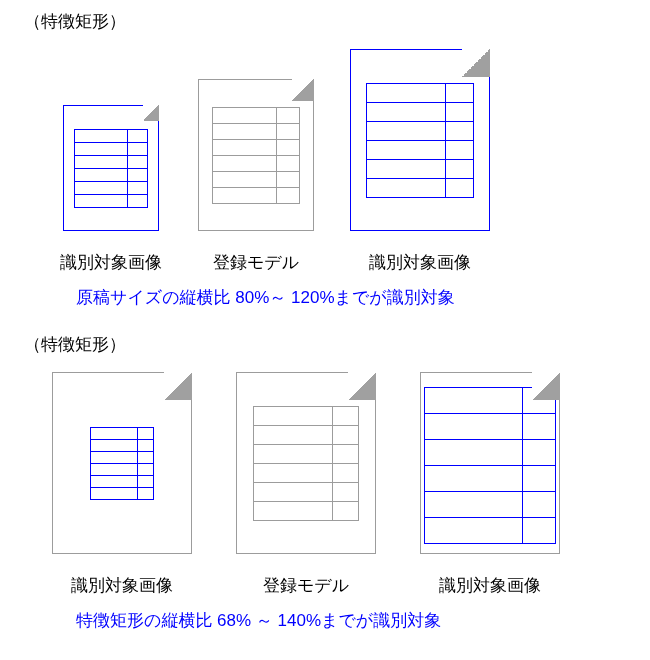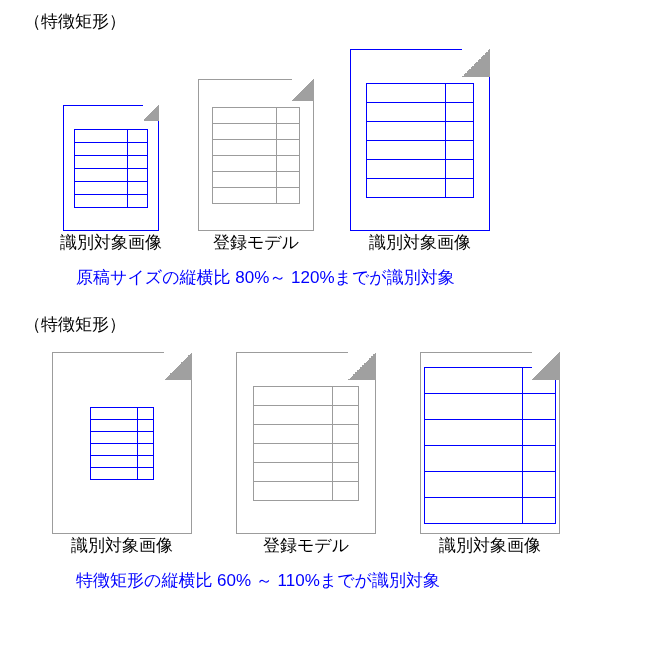--- a/index.html
+++ b/index.html
@@ -24,21 +24,21 @@
     align-items: flex-end;
     gap: 36px;
     padding: 4px 4px 0 36px;
   }
   .item {
     display: flex;
     flex-direction: column;
     align-items: center;
   }
   .caption {
-    margin-top: 0;
+    margin-top: 20px;
     text-align: center;
     font-size: 17px;
   }
   .note {
     color: #0000ff;
     font-size: 17px;
     margin: 12px 0 24px 52px;
   }
   
   .doc {
@@ -312,16 +312,16 @@
                   <div style="width:33px;height:26px;border-color:#0000ff"></div>
                 </div>
             </div>
           </div>
           <div class="fold big"></div>
         </div>
         <div class="caption">識別対象画像</div>
       </div>
 
     </div>
-    <div class="note">特徴矩形の縦横比 60% ～ 110%までが識別対象</div>
+    <div class="note">特徴矩形の縦横比 68% ～ 140%までが識別対象</div>
   </div>
 
 </div>
 
 </body></html>

